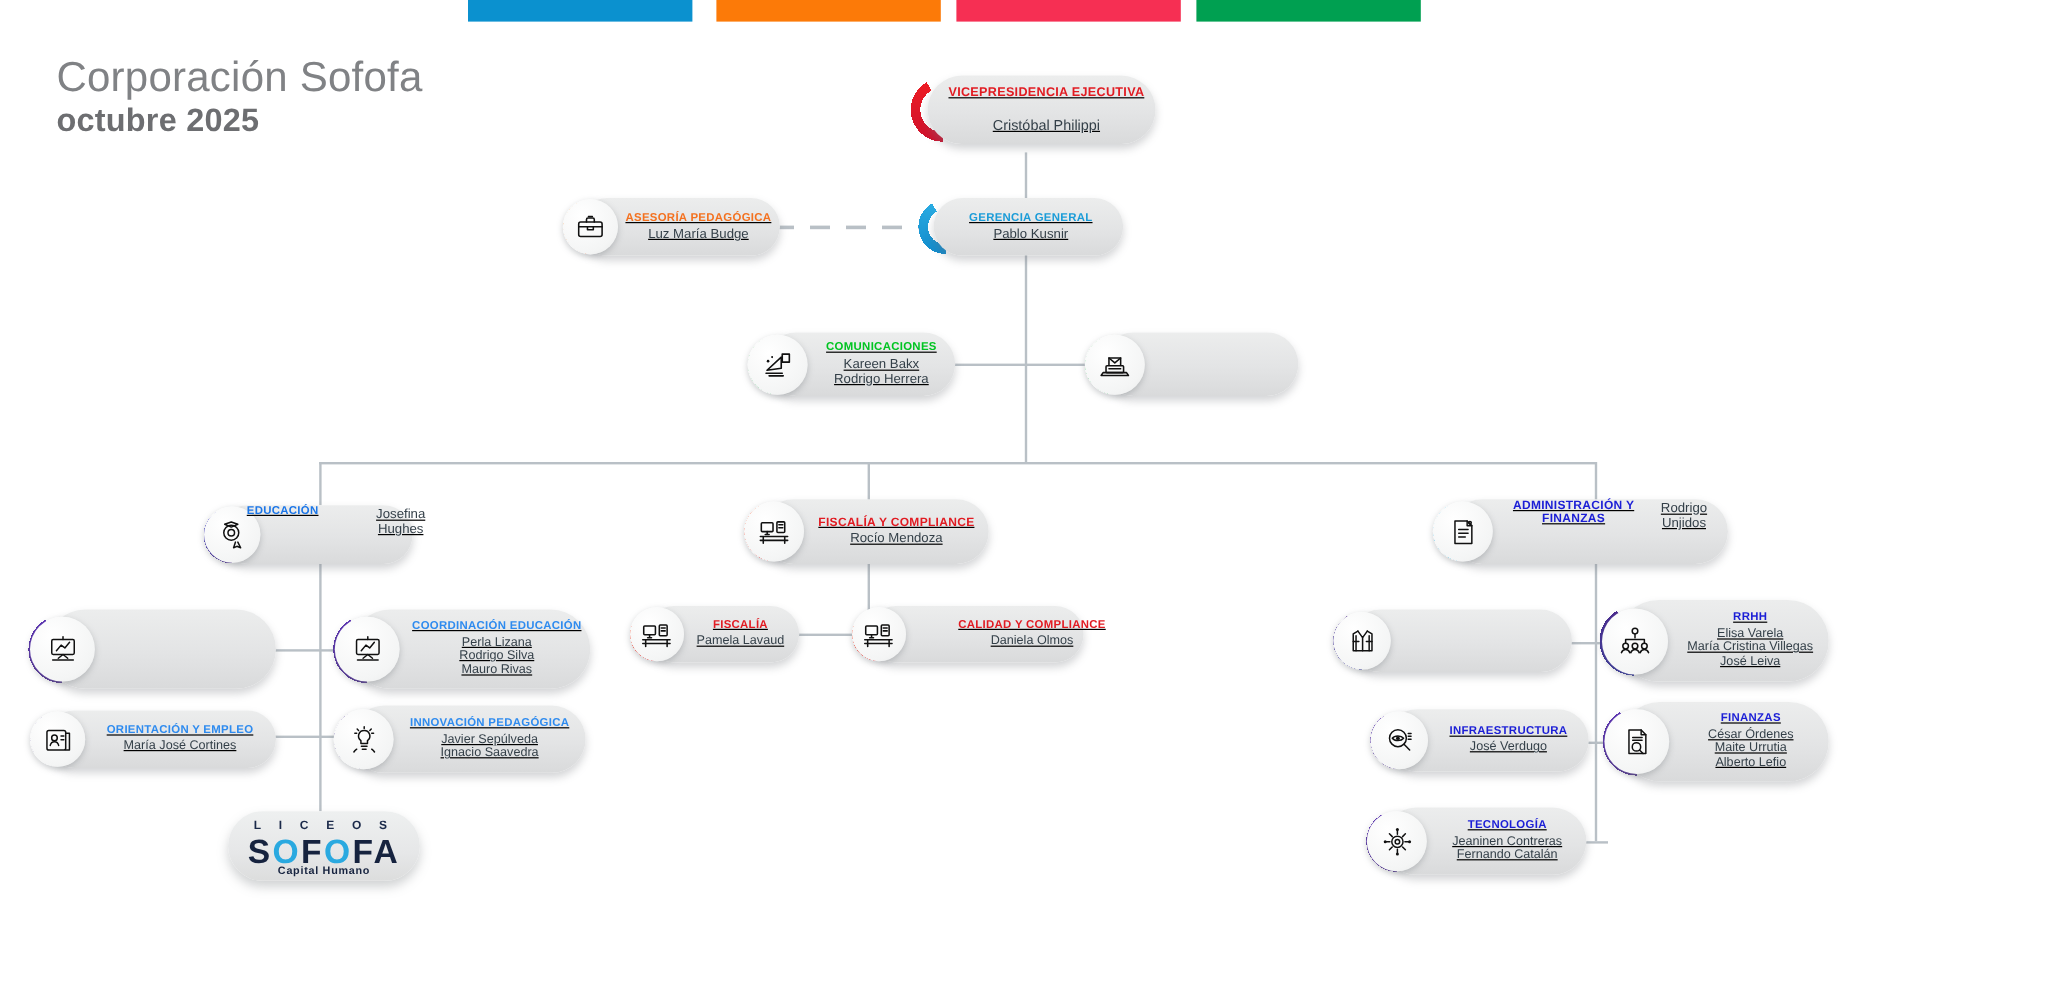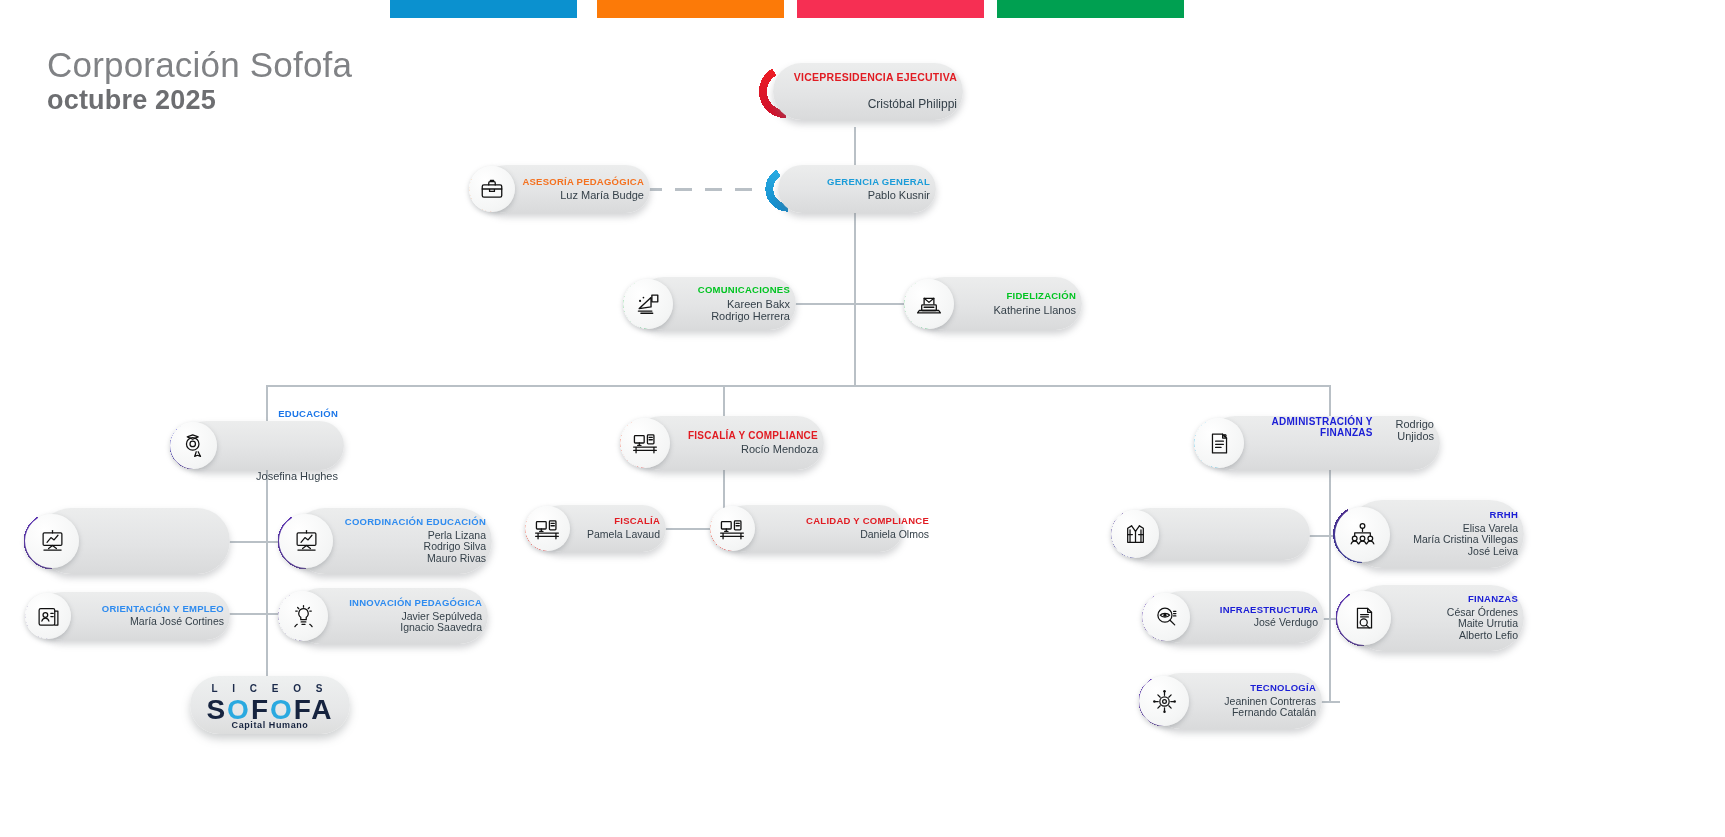--- a/index.html
+++ b/index.html
@@ -44,21 +44,21 @@
     box-shadow: 0 4px 7px rgba(120,125,130,.33);
   }
   .ico {
     position: absolute;
     border-radius: 50%;
     background: radial-gradient(circle at 35% 30%, #ffffff 0%, #f4f5f5 70%, #e9eaea 100%);
     box-shadow: 0 2px 5px rgba(120,125,130,.40);
     display: flex; align-items: center; justify-content: center;
   }
   .ico svg { display:block; }
-  .txt { position: absolute; text-align: right; line-height: 1.12; }
+  .txt { position: absolute; text-align: center; line-height: 1.12; text-decoration: underline; }
   .title { font-weight: bold; letter-spacing: .25px; }
   .people { color: #333f48; }
 
   
   #liceos-logo { position: absolute; }
   #liceos-logo .lg-pill {
     position:absolute; inset:0;
     background: linear-gradient(180deg,#eef0f0 0%, #e6e7e8 60%, #dcdddd 100%);
     border-radius: 999px;
     box-shadow: 0 5px 9px rgba(120,125,130,.35);
@@ -165,37 +165,33 @@
         <div class="pill" style="left: 0px; top: 0px; width: 164px; height: 53px;"></div>
         <div class="ico" style="width: 50px; height: 50px; left: -14px; top: 1.5px;">
           <svg viewBox="0 0 32 32" width="26" height="26">
             <rect x="7" y="17" width="18" height="7" rx="1" stroke="#111" fill="none" stroke-width="1.6" stroke-linecap="round" stroke-linejoin="round"></rect>
             <path d="M4 24h24l2 3H2z" stroke="#111" fill="none" stroke-width="1.6" stroke-linecap="round" stroke-linejoin="round"></path>
             <path d="M10 16V9h12v7" stroke="#111" fill="none" stroke-width="1.6" stroke-linecap="round" stroke-linejoin="round"></path>
             <path d="m10 9 6 5 6-5" stroke="#111" fill="none" stroke-width="1.6" stroke-linecap="round" stroke-linejoin="round"></path>
             <path d="M10 20h12" stroke="#111" fill="none" stroke-width="1.6" stroke-linecap="round" stroke-linejoin="round"></path>
           </svg>
         </div>
-        <div class="txt" style="left: 42px; width: 116px; top: 0px; height: 53px; display: flex; flex-direction: column; justify-content: center;">
-          <div class="title" style="color: rgb(0, 196, 33); font-size: 9.5px;">FIDELIZACIÓN</div>
-          <div class="people" style="font-size: 11px; margin-top: 2px;">Katherine Llanos</div>
-        </div>
       </div>
       <div class="node" style="left: 182px; top: 421px; width: 162px; height: 49px;">
         <div class="arc" style="width: 66px; height: 66px; left: -22px; top: -8.5px; --c1: #4B2A8E; --c2: #3A3FD0;"></div>
         <div class="pill" style="left: 0px; top: 0px; width: 162px; height: 49px;"></div>
         <div class="ico" style="width: 47px; height: 47px; left: -12.5px; top: 1px;">
           <svg viewBox="0 0 32 32" width="25" height="25">
             <circle cx="15" cy="14" r="8" stroke="#111" fill="none" stroke-width="1.6" stroke-linecap="round" stroke-linejoin="round"></circle>
             <circle cx="15" cy="14" r="3.5" stroke="#111" fill="none" stroke-width="1.6" stroke-linecap="round" stroke-linejoin="round"></circle>
             <path d="m8 5 7 3 7-3-7-2.5z" stroke="#111" fill="none" stroke-width="1.6" stroke-linecap="round" stroke-linejoin="round"></path>
             <path d="M22 24l3 6-4-1.5L17.5 30l2-6" stroke="#111" fill="none" stroke-width="1.6" stroke-linecap="round" stroke-linejoin="round"></path>
           </svg>
         </div>
-        <div class="txt" style="left: 40px; width: 116px; top: 0px; height: 49px; display: flex; flex-direction: column; justify-content: center; gap: 48px;">
+        <div class="txt" style="left: 40px; width: 116px; top: 0px; height: 49px; display: flex; flex-direction: row; justify-content: center; gap: 48px;">
           <div class="title" style="color: rgb(27, 118, 232); font-size: 9.5px;">EDUCACIÓN</div>
           <div class="people" style="font-size: 11px; margin-top: 2px;">Josefina Hughes</div>
         </div>
       </div>
       <div class="node" style="left: 634px; top: 416px; width: 190px; height: 54px;">
         <div class="arc" style="width: 70px; height: 70px; left: -24px; top: -8px; --c1: #ED1C24; --c2: #FF4E18;"></div>
         <div class="pill" style="left: 0px; top: 0px; width: 190px; height: 54px;"></div>
         <div class="ico" style="width: 50px; height: 50px; left: -14px; top: 2px;">
           <svg viewBox="0 0 32 32" width="26" height="26">
             <rect x="3" y="7" width="12" height="9" rx="1" stroke="#111" fill="none" stroke-width="1.6" stroke-linecap="round" stroke-linejoin="round"></rect>

